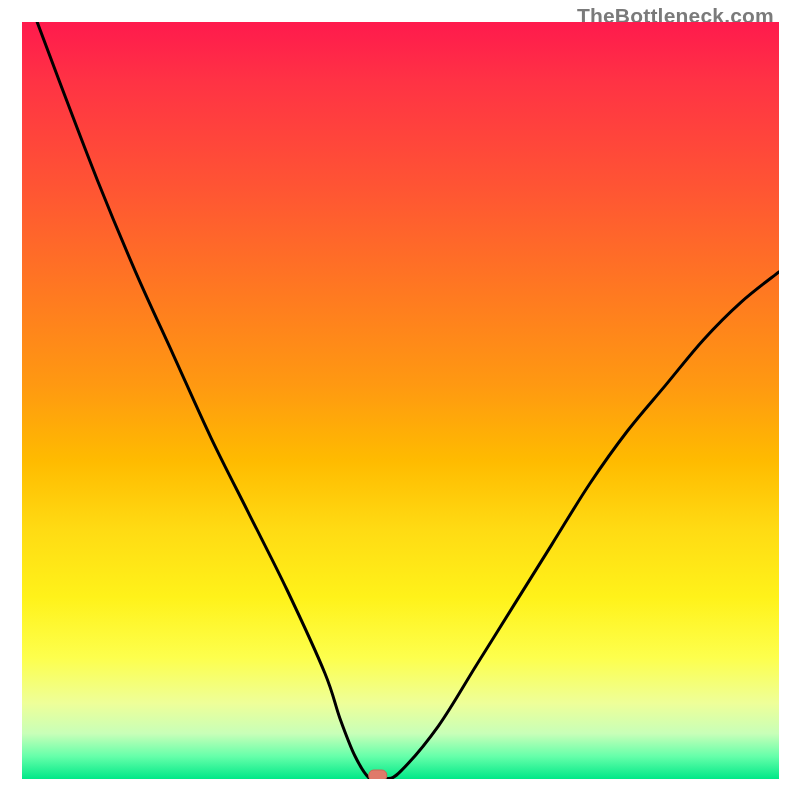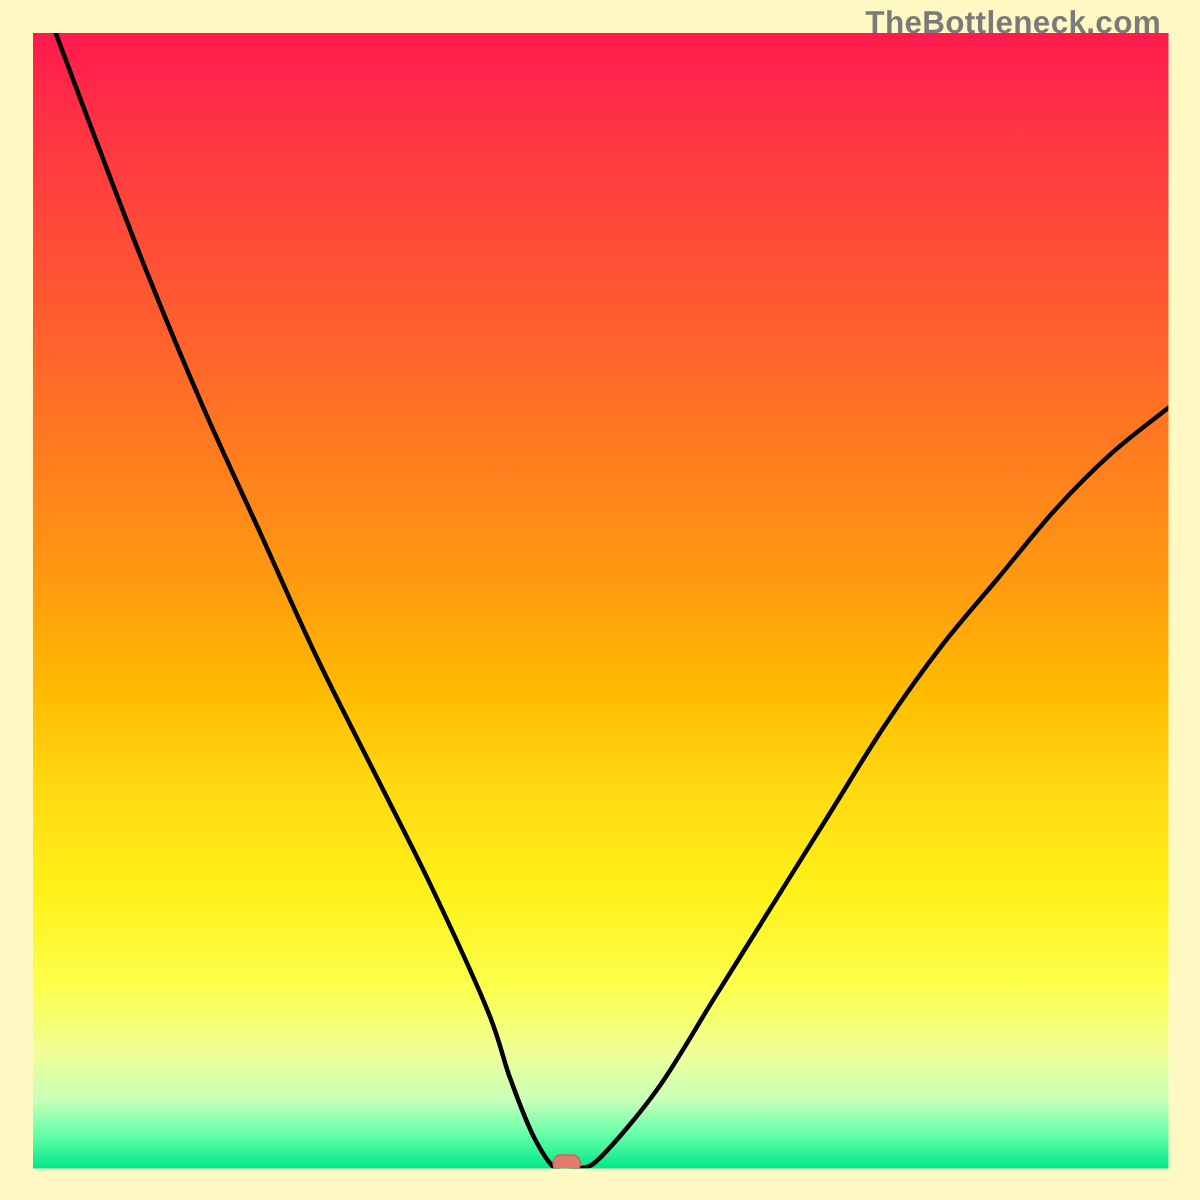--- a/index.html
+++ b/index.html
@@ -7,21 +7,21 @@
     width: 800px;
     height: 800px;
     overflow: hidden;
     background: #000;
     font-family: Arial, Helvetica, sans-serif;
   }
   .chart-container {
     position: relative;
     width: 800px;
     height: 800px;
-    background: #fef9c3;
+    background: #ffffff;
   }
   .plot-area {
     position: absolute;
     left: 22px;
     top: 22px;
     width: 757px;
     height: 757px;
     background: linear-gradient(to bottom,
       #ff1a4d 0%,
       #ff3344 8%,

